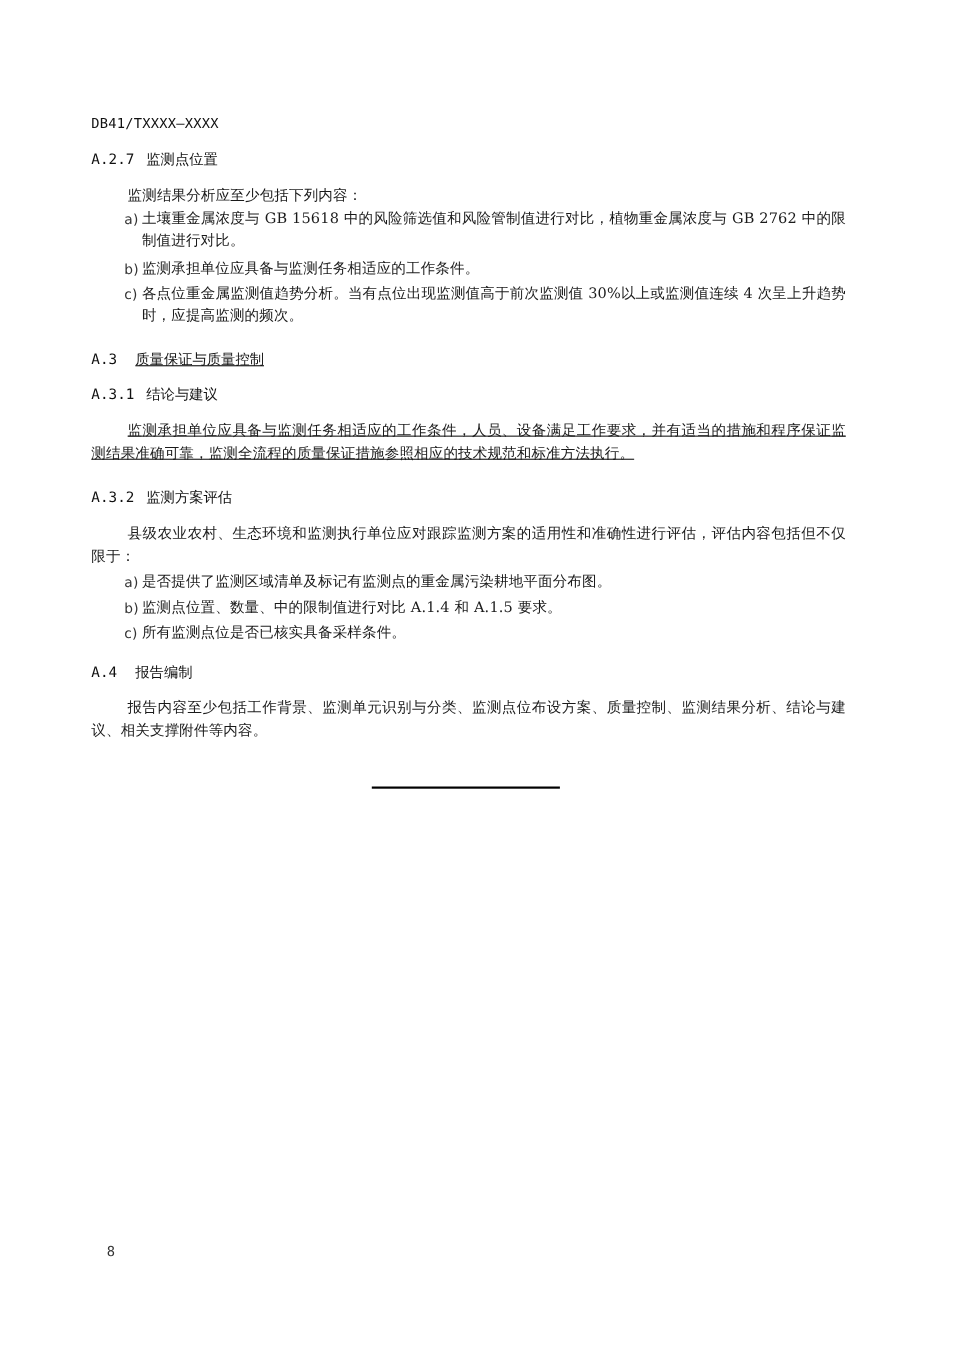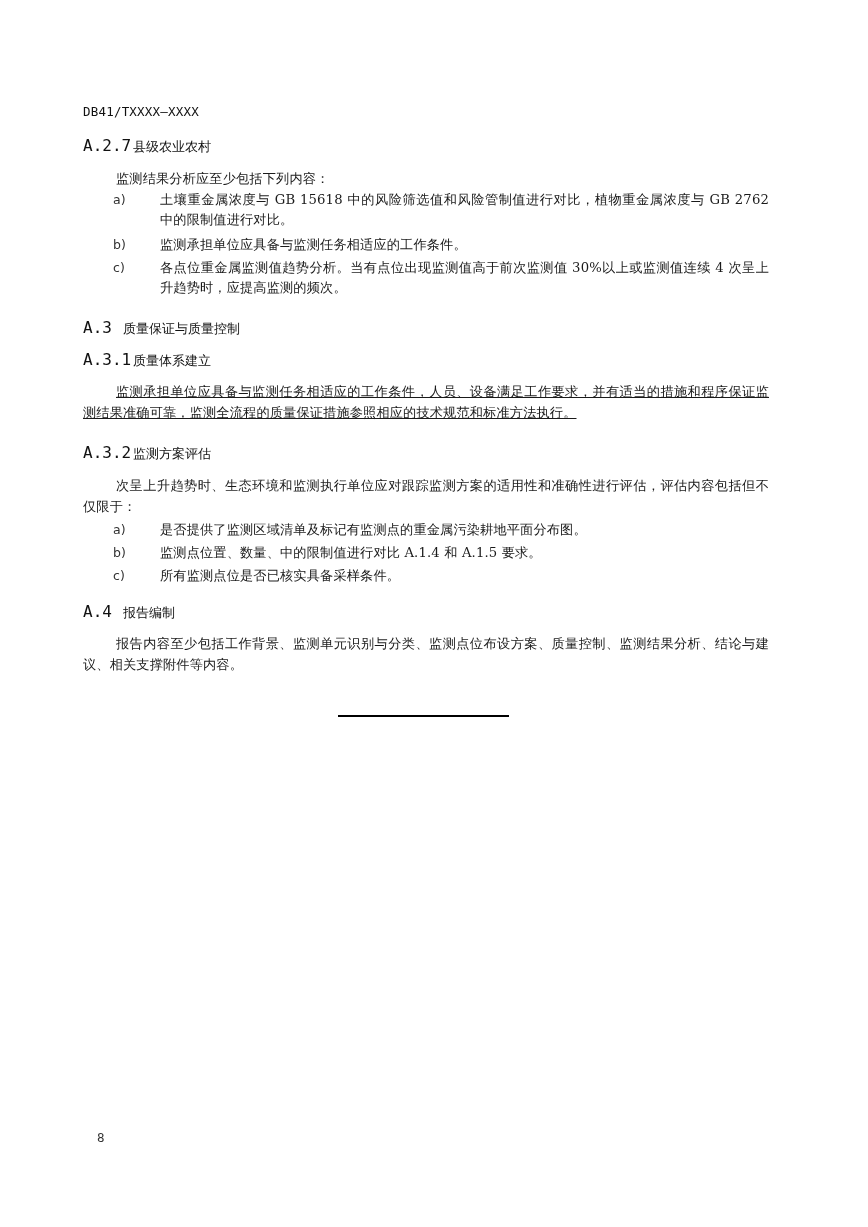--- a/index.html
+++ b/index.html
@@ -13,103 +13,103 @@
     font-family: "DejaVu Sans Mono", "Liberation Mono", monospace;
     font-size: 12.5px; letter-spacing: 0.2px; color: #111;
   }
   .heading {
     position: absolute; left: 83px;
     font-family: "DejaVu Sans", "Liberation Sans", sans-serif;
     font-size: 13px; color: #111;
   }
   .heading .num {
     font-family: "DejaVu Sans Mono", "Liberation Mono", monospace;
-    display: inline-block; min-width: 50px; font-size: 16px;
+    display: inline-block; min-width: 50px; font-size: 13px;
   }
   .heading .num.short { min-width: 40px; }
   .para {
     position: absolute; left: 83px; width: 686px;
     font-size: 13.2px; line-height: 21px; color: #1a1a1a;
     text-align: justify; letter-spacing: 0.15px;
   }
   .indent { text-indent: 33px; }
   .list-item {
     position: absolute; left: 113px; width: 656px;
     font-size: 13.2px; line-height: 20px; color: #1a1a1a;
     text-align: justify; letter-spacing: 0.15px;
   }
   .list-item .marker {
     position: absolute; left: 0; top: 0;
     font-family: "DejaVu Sans", "Liberation Sans", sans-serif;
     font-size: 12.5px; color: #333;
   }
-  .list-item .body { display: block; margin-left: 47px; }
+  .list-item .body { display: block; margin-left: 16px; }
   .end-rule {
     position: absolute; left: 338px; top: 715px; width: 171px; height: 2px;
     background: #000;
   }
   .page-number {
     position: absolute; left: 97px; top: 1130px;
     font-family: "DejaVu Sans Mono", "Liberation Mono", monospace;
     font-size: 12.5px; color: #333;
   }
 </style>
 </head>
 <body>
 
 <div>
 
   <div class="doc-code">DB41/TXXXX—XXXX</div>
 
   <div class="heading" style="top:136px;">
-    <span class="num">A.2.7</span><span>县级农业农村</span>
+    <span class="num">A.2.7</span><span>监测点位置</span>
   </div>
   <div class="para indent" style="top:168px;">监测结果分析应至少包括下列内容：</div>
 
   <div class="list-item" style="top:190px;">
     <span class="marker">a)</span>
     <span class="body">土壤重金属浓度与 GB 15618 中的风险筛选值和风险管制值进行对比，植物重金属浓度与 GB 2762 中的限制值进行对比。</span>
   </div>
   <div class="list-item" style="top:235px;">
     <span class="marker">b)</span>
     <span class="body">监测承担单位应具备与监测任务相适应的工作条件。</span>
   </div>
   <div class="list-item" style="top:258px;">
     <span class="marker">c)</span>
     <span class="body">各点位重金属监测值趋势分析。当有点位出现监测值高于前次监测值 30%以上或监测值连续 4 次呈上升趋势时，应提高监测的频次。</span>
   </div>
 
-  <div class="heading" style="top:318px;">
+  <div class="heading" style="top:318px;text-decoration:underline;">
     <span class="num short">A.3</span><span>质量保证与质量控制</span>
   </div>
 
   <div class="heading" style="top:350px;">
-    <span class="num">A.3.1</span><span>质量体系建立</span>
+    <span class="num">A.3.1</span><span>结论与建议</span>
   </div>
   <div class="para indent" style="top:381px;text-decoration:underline;">监测承担单位应具备与监测任务相适应的工作条件，人员、设备满足工作要求，并有适当的措施和程序保证监测结果准确可靠，监测全流程的质量保证措施参照相应的技术规范和标准方法执行。</div>
 
   <div class="heading" style="top:443px;">
     <span class="num">A.3.2</span><span>监测方案评估</span>
   </div>
-  <div class="para indent" style="top:475px;">次呈上升趋势时、生态环境和监测执行单位应对跟踪监测方案的适用性和准确性进行评估，评估内容包括但不仅限于：</div>
+  <div class="para indent" style="top:475px;">县级农业农村、生态环境和监测执行单位应对跟踪监测方案的适用性和准确性进行评估，评估内容包括但不仅限于：</div>
 
   <div class="list-item" style="top:520px;">
     <span class="marker">a)</span>
     <span class="body">是否提供了监测区域清单及标记有监测点的重金属污染耕地平面分布图。</span>
   </div>
   <div class="list-item" style="top:543px;">
     <span class="marker">b)</span>
     <span class="body">监测点位置、数量、中的限制值进行对比 A.1.4 和 A.1.5 要求。</span>
   </div>
   <div class="list-item" style="top:566px;">
     <span class="marker">c)</span>
     <span class="body">所有监测点位是否已核实具备采样条件。</span>
   </div>
 
   <div class="heading" style="top:602px;">
     <span class="num short">A.4</span><span>报告编制</span>
   </div>
-  <div class="para indent" style="top:633px;">报告内容至少包括工作背景、监测单元识别与分类、监测点位布设方案、质量控制、监测结果分析、结论与建议、相关支撑附件等内容。</div>
+  <div class="para indent" style="top:633px;font-family:Liberation Mono, monospace;">报告内容至少包括工作背景、监测单元识别与分类、监测点位布设方案、质量控制、监测结果分析、结论与建议、相关支撑附件等内容。</div>
 
   <div class="end-rule"></div>
 
   <div class="page-number">8</div>
 </div>
 
 </body></html>

